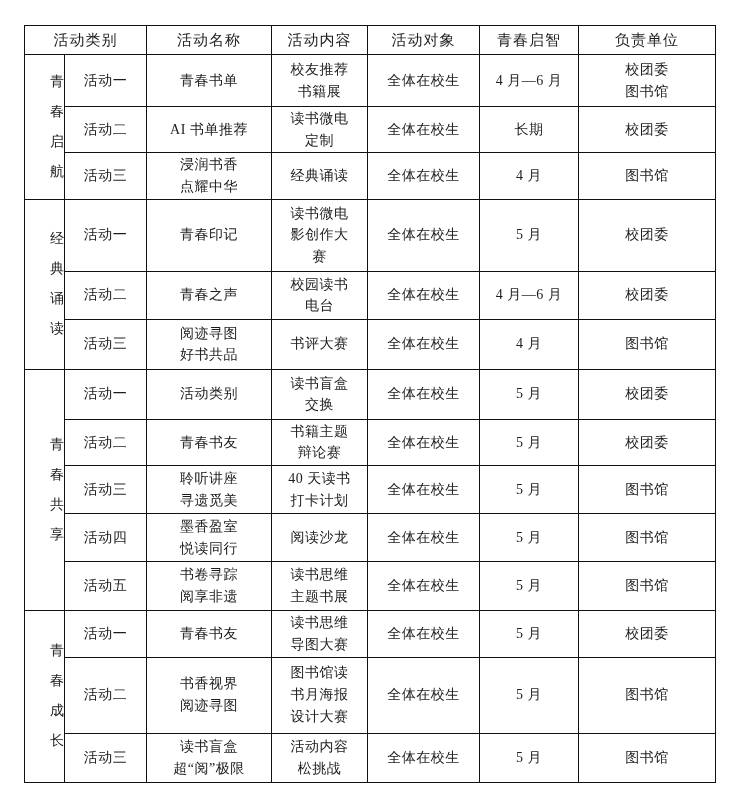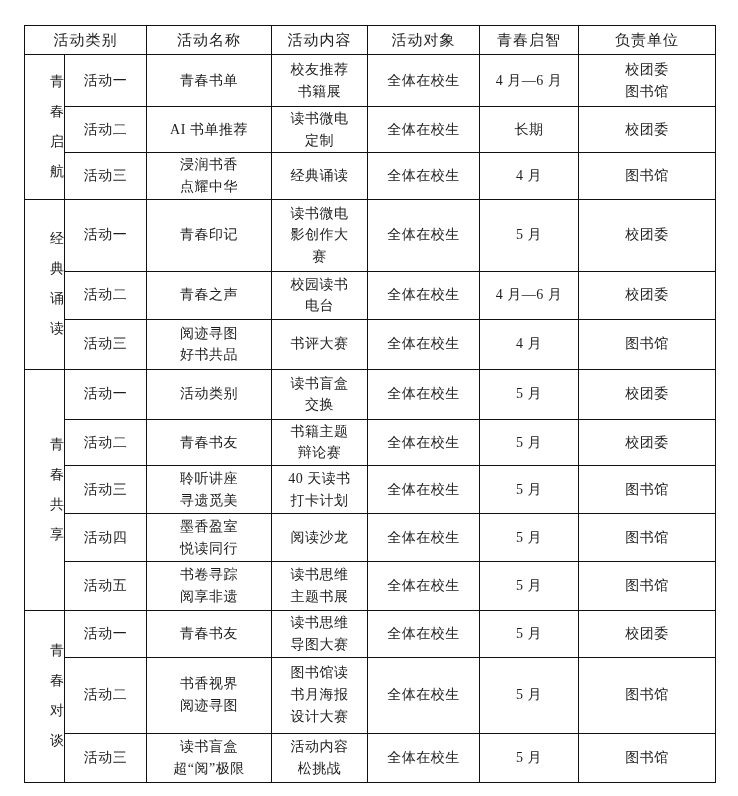--- a/index.html
+++ b/index.html
@@ -181,21 +181,21 @@
       <td>书卷寻踪
 阅享非遗</td>
       <td>读书思维
 主题书展</td>
       <td>全体在校生</td>
       <td>5 月</td>
       <td>图书馆</td>
     </tr>
 
     <tr style="height:46px">
-      <td class="cat" rowspan="3"><span class="vert">青春对谈</span></td>
+      <td class="cat" rowspan="3"><span class="vert">青春成长</span></td>
       <td>活动一</td>
       <td>青春书友</td>
       <td>读书思维
 导图大赛</td>
       <td>全体在校生</td>
       <td>5 月</td>
       <td>校团委</td>
     </tr>
     <tr style="height:76px">
       <td>活动二</td>

